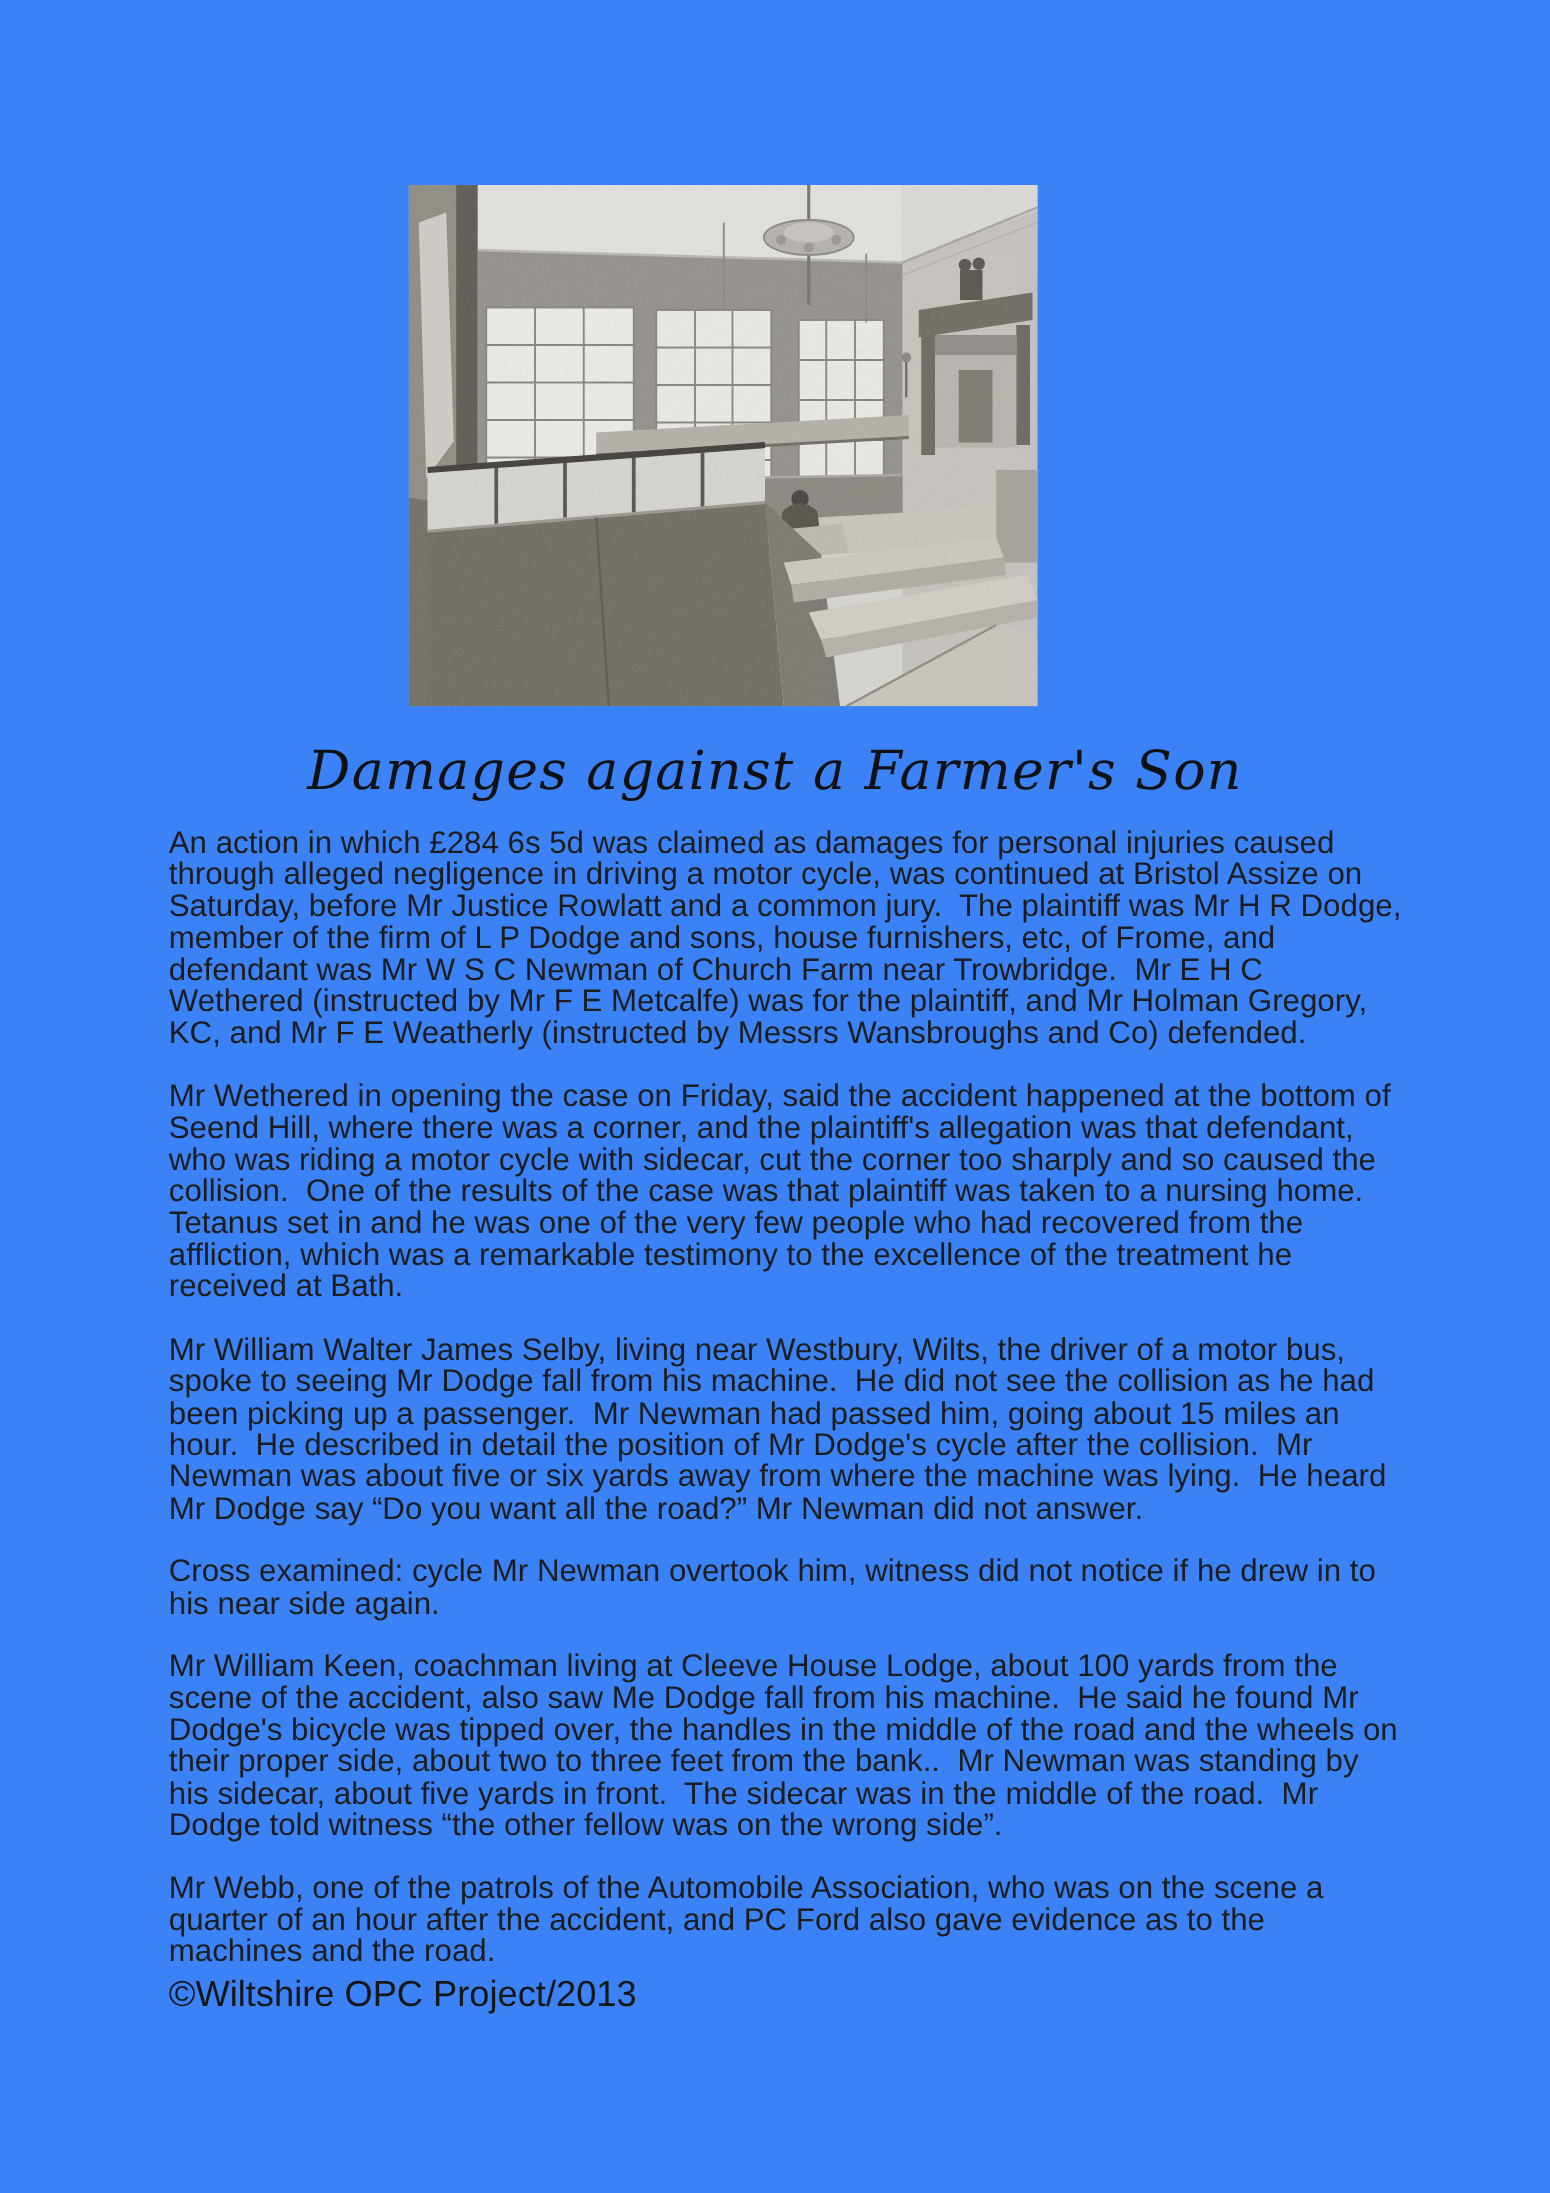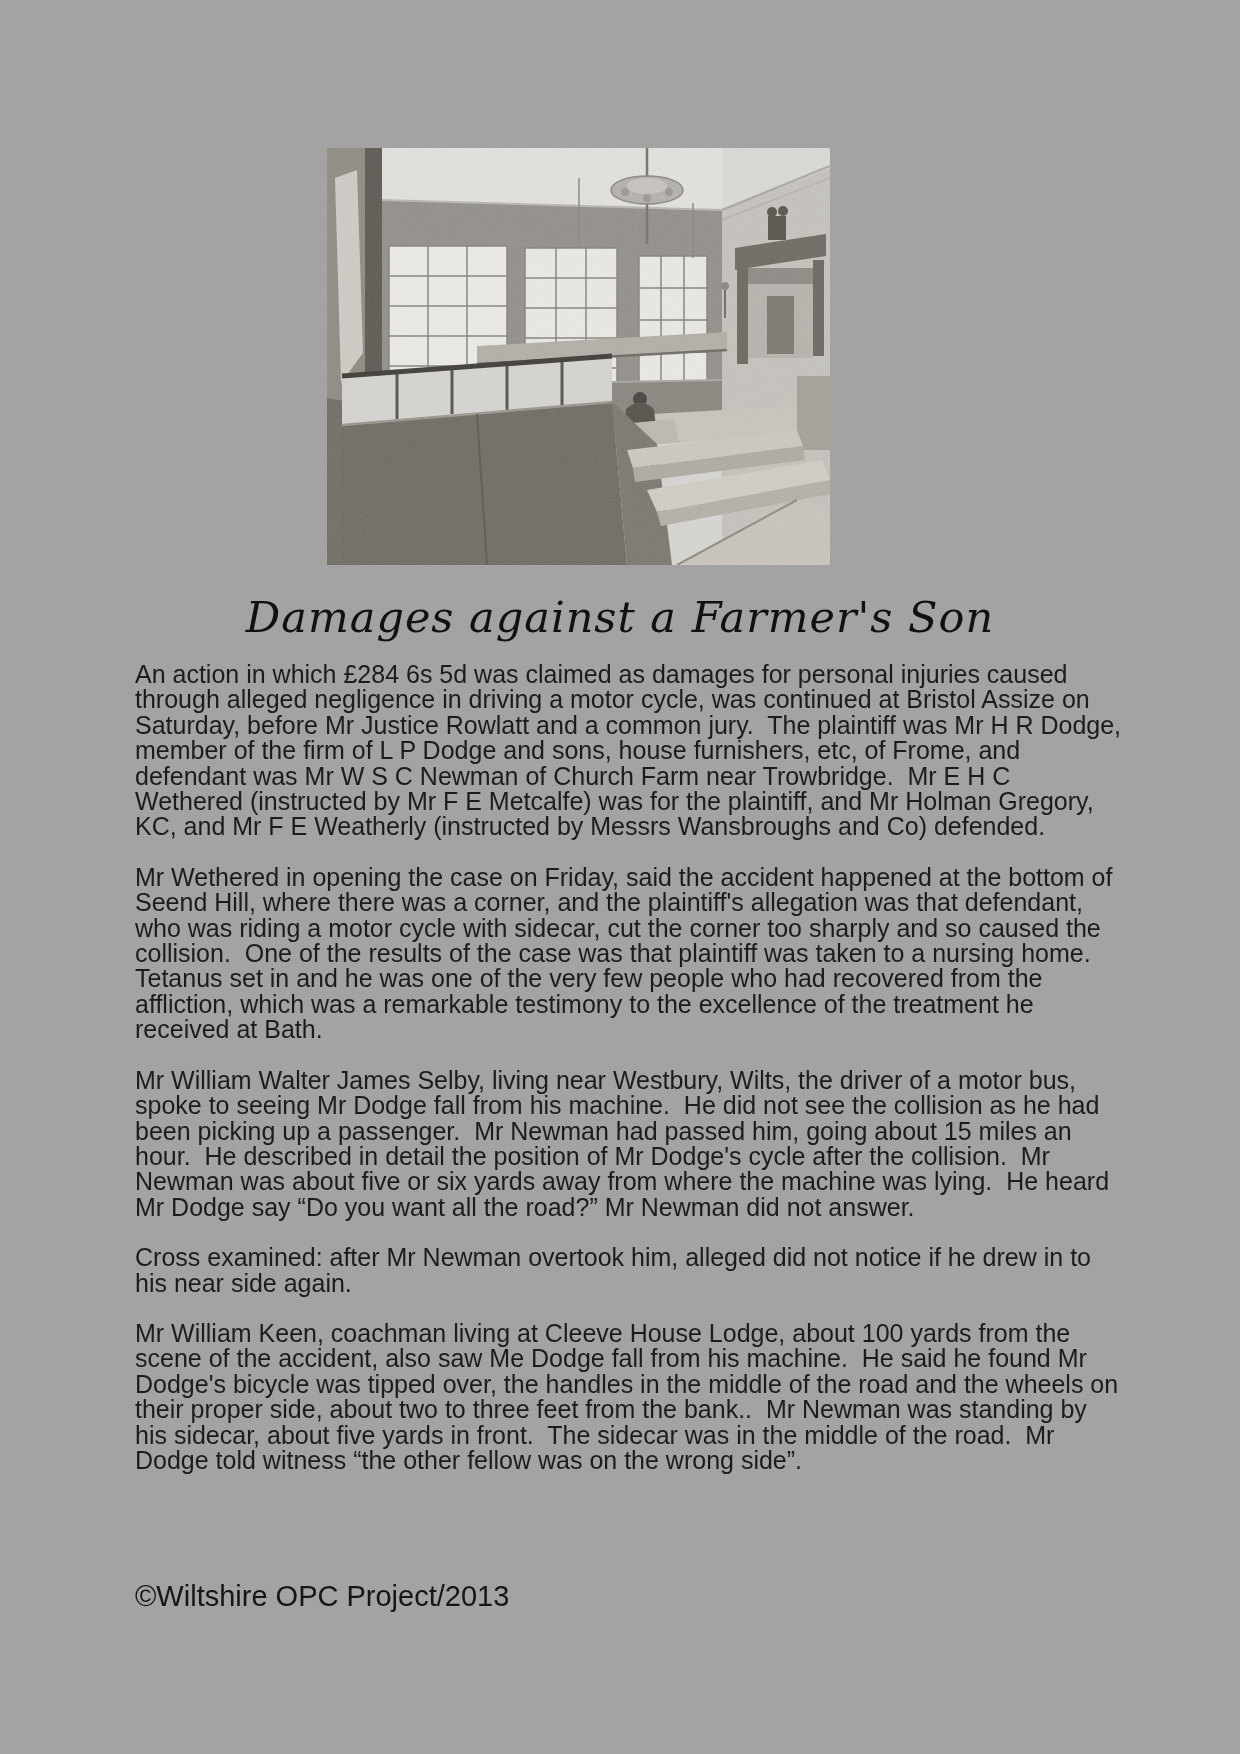--- a/index.html
+++ b/index.html
@@ -1,20 +1,20 @@
 <!DOCTYPE html>
 <html><head>
 <meta charset="utf-8">
 <style>
   html, body { margin: 0; padding: 0; background: #ffffff; }
   .page {
     position: relative;
     width: 1240px;
     height: 1754px;
-    background: #a3a3a3;
+    background: #3b82f6;
     font-family: "Liberation Sans", sans-serif;
     color: #1c1c1c;
     overflow: hidden;
   }
   .photo {
     position: absolute;
     left: 327px;
     top: 148px;
     width: 503px;
     height: 417px;
@@ -169,19 +169,20 @@
       <rect x="0" y="0" width="503" height="417" filter="url(#noise)" opacity="0.16"></rect>
     </svg>
   </figure>
 
   <h1 class="title">Damages against a Farmer's Son</h1>
 
   <div class="bodytext">
     <p>An action in which £284 6s 5d was claimed as damages for personal injuries caused through alleged negligence in driving a motor cycle, was continued at Bristol Assize on Saturday, before Mr Justice Rowlatt and a common jury.  The plaintiff was Mr H R Dodge, member of the firm of L P Dodge and sons, house furnishers, etc, of Frome, and defendant was Mr W S C Newman of Church Farm near Trowbridge.  Mr E H C Wethered (instructed by Mr F E Metcalfe) was for the plaintiff, and Mr Holman Gregory, KC, and Mr F E Weatherly (instructed by Messrs Wansbroughs and Co) defended.</p>
     <p>Mr Wethered in opening the case on Friday, said the accident happened at the bottom of Seend Hill, where there was a corner, and the plaintiff's allegation was that defendant, who was riding a motor cycle with sidecar, cut the corner too sharply and so caused the collision.  One of the results of the case was that plaintiff was taken to a nursing home.  Tetanus set in and he was one of the very few people who had recovered from the affliction, which was a remarkable testimony to the excellence of the treatment he received at Bath.</p>
     <p>Mr William Walter James Selby, living near Westbury, Wilts, the driver of a motor bus, spoke to seeing Mr Dodge fall from his machine.  He did not see the collision as he had been picking up a passenger.  Mr Newman had passed him, going about 15 miles an hour.  He described in detail the position of Mr Dodge's cycle after the collision.  Mr Newman was about five or six yards away from where the machine was lying.  He heard Mr Dodge say “Do you want all the road?” Mr Newman did not answer.</p>
-    <p>Cross examined: after Mr Newman overtook him, alleged did not notice if he drew in to his near side again.</p>
+    <p>Cross examined: cycle Mr Newman overtook him, witness did not notice if he drew in to his near side again.</p>
     <p>Mr William Keen, coachman living at Cleeve House Lodge, about 100 yards from the scene of the accident, also saw Me Dodge fall from his machine.  He said he found Mr Dodge's bicycle was tipped over, the handles in the middle of the road and the wheels on their proper side, about two to three feet from the bank..  Mr Newman was standing by his sidecar, about five yards in front.  The sidecar was in the middle of the road.  Mr Dodge told witness “the other fellow was on the wrong side”.</p>
+    <p>Mr Webb, one of the patrols of the Automobile Association, who was on the scene a quarter of an hour after the accident, and PC Ford also gave evidence as to the machines and the road.</p>
   </div>
 
   <div class="footer">©Wiltshire OPC Project/2013</div>
 
 </div>
 
 </body></html>

